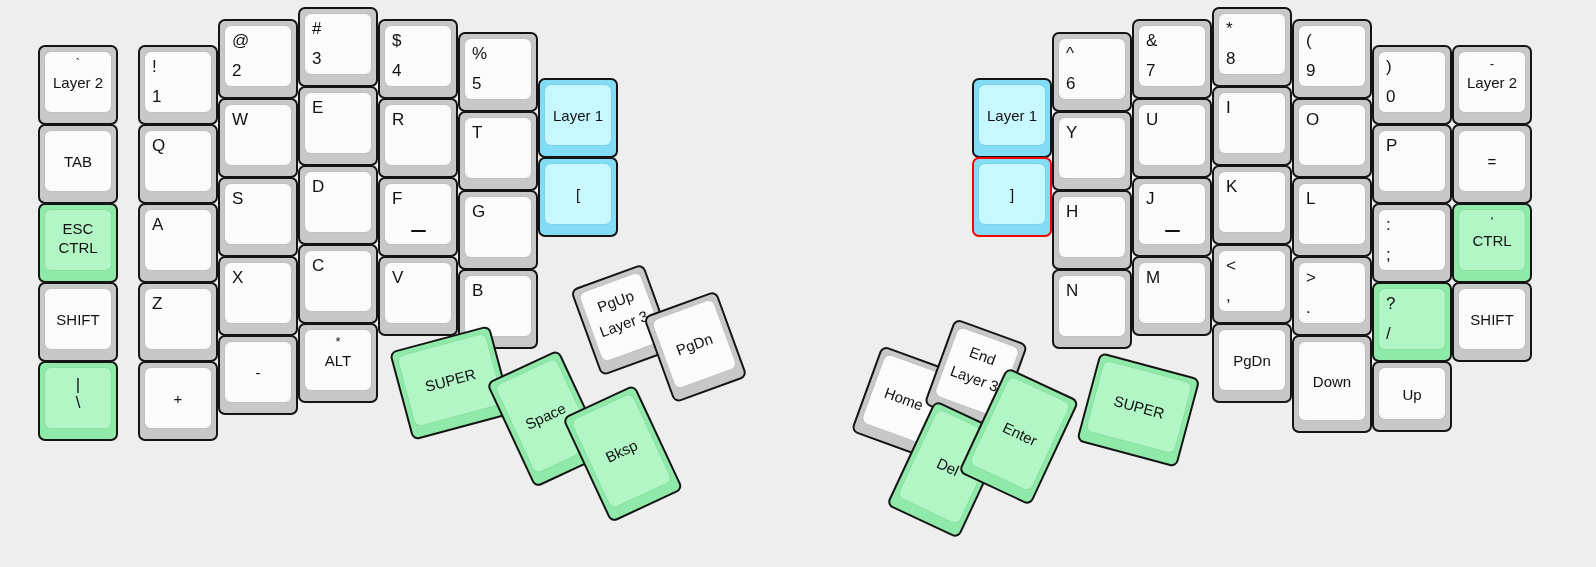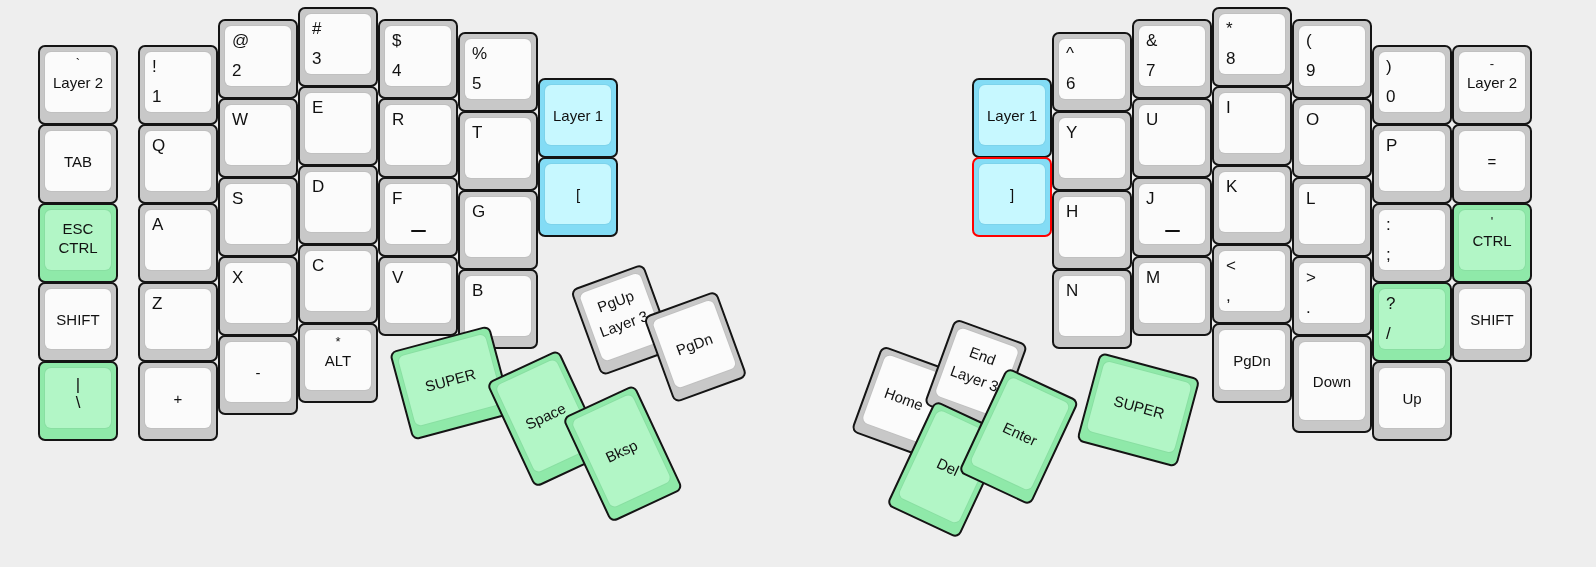--- a/index.html
+++ b/index.html
@@ -421,21 +421,21 @@
             <span class="lg tl">:</span>
             <span class="lg bl">;</span>
           </div>
         </div>
         <div class="key green" style="left: 1372px; top: 282px; width: 80px; height: 80px;">
           <div class="cap">
             <span class="lg tl">?</span>
             <span class="lg bl">/</span>
           </div>
         </div>
-        <div class="key" style="left: 1372px; top: 361px; width: 80px; height: 80px;">
+        <div class="key" style="left: 1372px; top: 361px; width: 80px; height: 71px;">
           <div class="cap">
             <span class="lg c">Up</span>
           </div>
         </div>
       </div>
       <div style="position: absolute; left: 0px; top: 0px; width: 100%; height: 100%;">
         <div class="key" style="left: 1452px; top: 45px; width: 80px; height: 80px;">
           <div class="cap">
             <span class="lg cu">-</span>
             <span class="lg cd">Layer 2</span>

